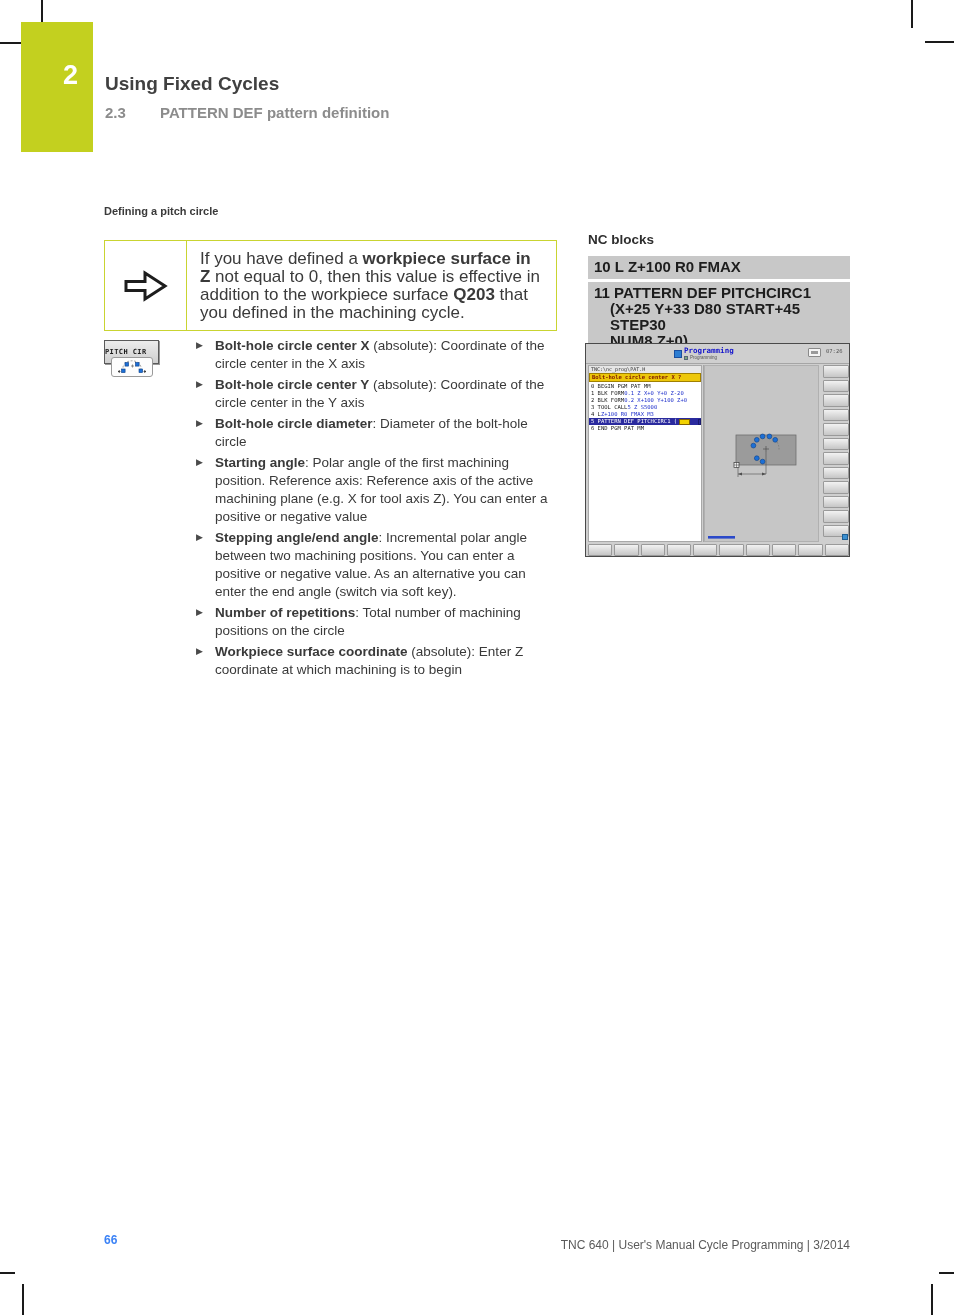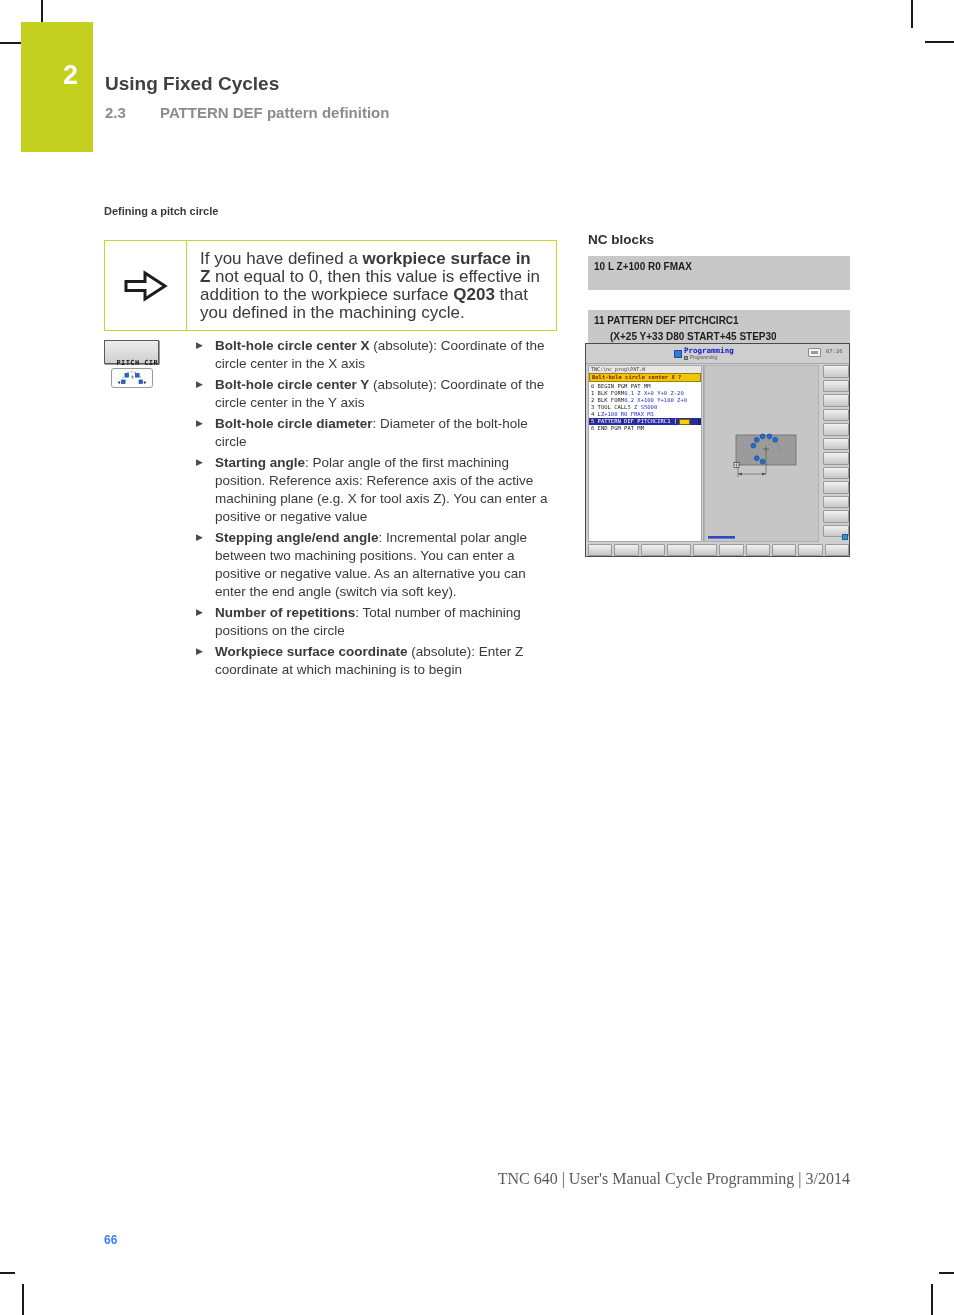--- a/index.html
+++ b/index.html
@@ -19,35 +19,35 @@
   .h2 { left:105px; top:104px; font-size:15px; font-weight:700; color:#8c8c8c; display:flex; }
   .h2 .secnum { width:55px; }
   .h3 { left:104px; top:205px; font-size:11px; font-weight:700; color:#3a3a3a; }
 
   
   .note-box { left:104px; top:240px; width:453px; height:91px; border:1px solid #c9d431; display:flex; }
   .note-icon-cell { width:82px; border-right:1px solid #c9d431; display:flex; align-items:center; justify-content:center; }
   .note-text { flex:1; padding:9px 12px 0 13px; font-size:17px; line-height:18px; color:#3a3a3a; }
 
   
-  .softkey-illu { left:104px; top:340px; width:55px; height:24px; background:linear-gradient(#ececec,#cfcfcf); border:1px solid #5a5a5a; box-shadow:1px 1px 0 #999; text-align:right; padding-top:18px; }
+  .softkey-illu { left:104px; top:340px; width:55px; height:24px; background:linear-gradient(#ececec,#cfcfcf); border:1px solid #5a5a5a; box-shadow:1px 1px 0 #999; text-align:left; padding-top:7px; }
   .softkey-illu .sk-label { font-size:7px; font-weight:700; letter-spacing:.4px; color:#1a1a1a; font-family:"DejaVu Sans Mono", monospace; }
   .softkey-illu .sk-face { margin:1px auto 0; width:42px; height:20px; background:#fdfdfd; border:1px solid #9a9a9a; border-radius:3px; }
 
   
   .bullets { left:196px; top:337px; width:362px; }
   .bullet-item { display:flex; margin-bottom:3px; }
   .bullet-marker { width:19px; font-size:9px; color:#4a4a4a; padding-top:3px; flex:none; }
   .bullet-body { font-size:13.5px; line-height:18px; color:#3a3a3a; }
   .bullet-body b { font-weight:700; }
 
   
   .nc-heading { left:588px; top:232px; font-size:13.5px; font-weight:700; color:#2e2e2e; }
   .nc-list { left:588px; top:256px; width:262px; }
-  .nc-block { background:#c8c8c8; font-size:10px; font-weight:700; color:#1d1d1d; padding:3px 6px 15px 6px; margin-bottom:20px; line-height:16px; }
+  .nc-block { background:#c8c8c8; font-size:15px; font-weight:700; color:#1d1d1d; padding:3px 6px 4px 6px; margin-bottom:3px; line-height:16px; }
   .nc-block .nc-line + .nc-line { padding-left:16px; }
 
   
   .tnc { left:585px; top:343px; width:265px; height:214px; border:1px solid #4a4a4a; background:#cfcfcf; overflow:hidden; }
   .tnc-topbar { position:absolute; left:0; top:0; width:100%; height:20px; background:#cfcfcf; border-bottom:1px solid #a5a5a5; }
   .tnc-mode { position:absolute; left:2px; top:2px; width:78px; height:24px; background:#a2a2a2; border:1px solid #7d7d7d; color:#111; font-size:6.5px; font-weight:700; font-family:"DejaVu Sans Mono", monospace; display:flex; align-items:center; gap:2px; padding:0 2px;margin-top:35px; }
   .tnc-mode-icon { width:8px; height:8px; background:#3c3c3c; border:1px solid #222; flex:none; }
   .tnc-prog { position:absolute; left:88px; top:2px; display:flex; gap:2px; align-items:center; }
   .tnc-prog-icon { width:8px; height:8px; background:#2d7dd2; border:1px solid #1a4e9e; margin-top:1px; }
   .tnc-prog-label { font-size:7.5px; font-weight:700; color:#1515cc; font-family:"DejaVu Sans Mono", monospace; }
@@ -71,21 +71,21 @@
   .tnc-scrollstrip { position:absolute; left:117px; top:21px; width:4px; height:177px; background:#c2c2c2; border:1px solid #a5a5a5; }
 
   .tnc-graphics { position:absolute; left:118px; top:21px; width:115px; height:177px; background:#c6c6c6; border:1px solid #b0b0b0; }
   .tnc-softcol { position:absolute; left:237px; top:21px; width:26px; height:177px; display:flex; flex-direction:column; gap:2px; }
   .tnc-softcol .sk { height:12.5px; flex:none; background:linear-gradient(#f2f2f2,#c6c6c6); border:1px solid #9a9a9a; border-radius:1px; }
   .tnc-softrow { position:absolute; left:2px; top:200px; width:261px; display:flex; gap:2px; }
   .tnc-softrow .sk { flex:1; height:12px; background:linear-gradient(#f2f2f2,#c6c6c6); border:1px solid #9a9a9a; border-radius:1px; }
 
   
   .footer-page { left:104px; top:1233px; font-size:12px; font-weight:700; color:#3b82f6; }
-  .footer-note { right:104px; top:1170px; font-size:16px; color:#5a5a5a;font-family:Liberation Serif, serif; }
+  .footer-note { right:104px; top:1238px; font-size:12px; color:#5a5a5a; }
 </style>
 </head>
 <body>
 
 <div class="crop" style="left:41px; top:0; width:1.5px; height:22px;"></div>
 <div class="crop" style="left:0; top:42px; width:21px; height:1.5px;"></div>
 <div class="crop" style="left:911px; top:0; width:1.5px; height:28px;"></div>
 <div class="crop" style="left:925px; top:41px; width:29px; height:1.5px;"></div>
 <div class="crop" style="left:0; top:1272px; width:15px; height:1.5px;"></div>
 <div class="crop" style="left:939px; top:1272px; width:15px; height:1.5px;"></div>

